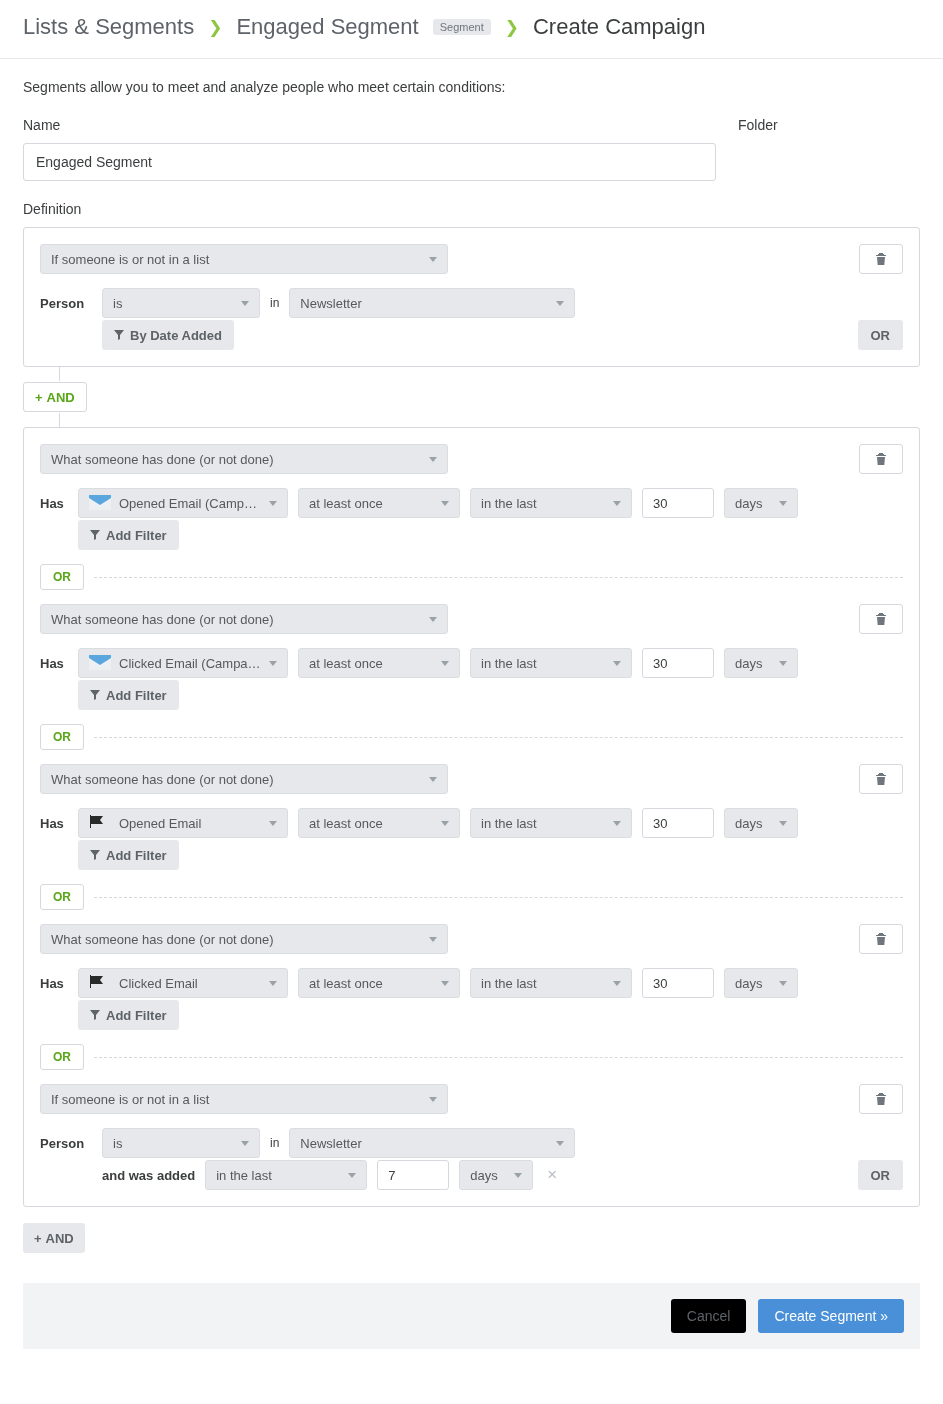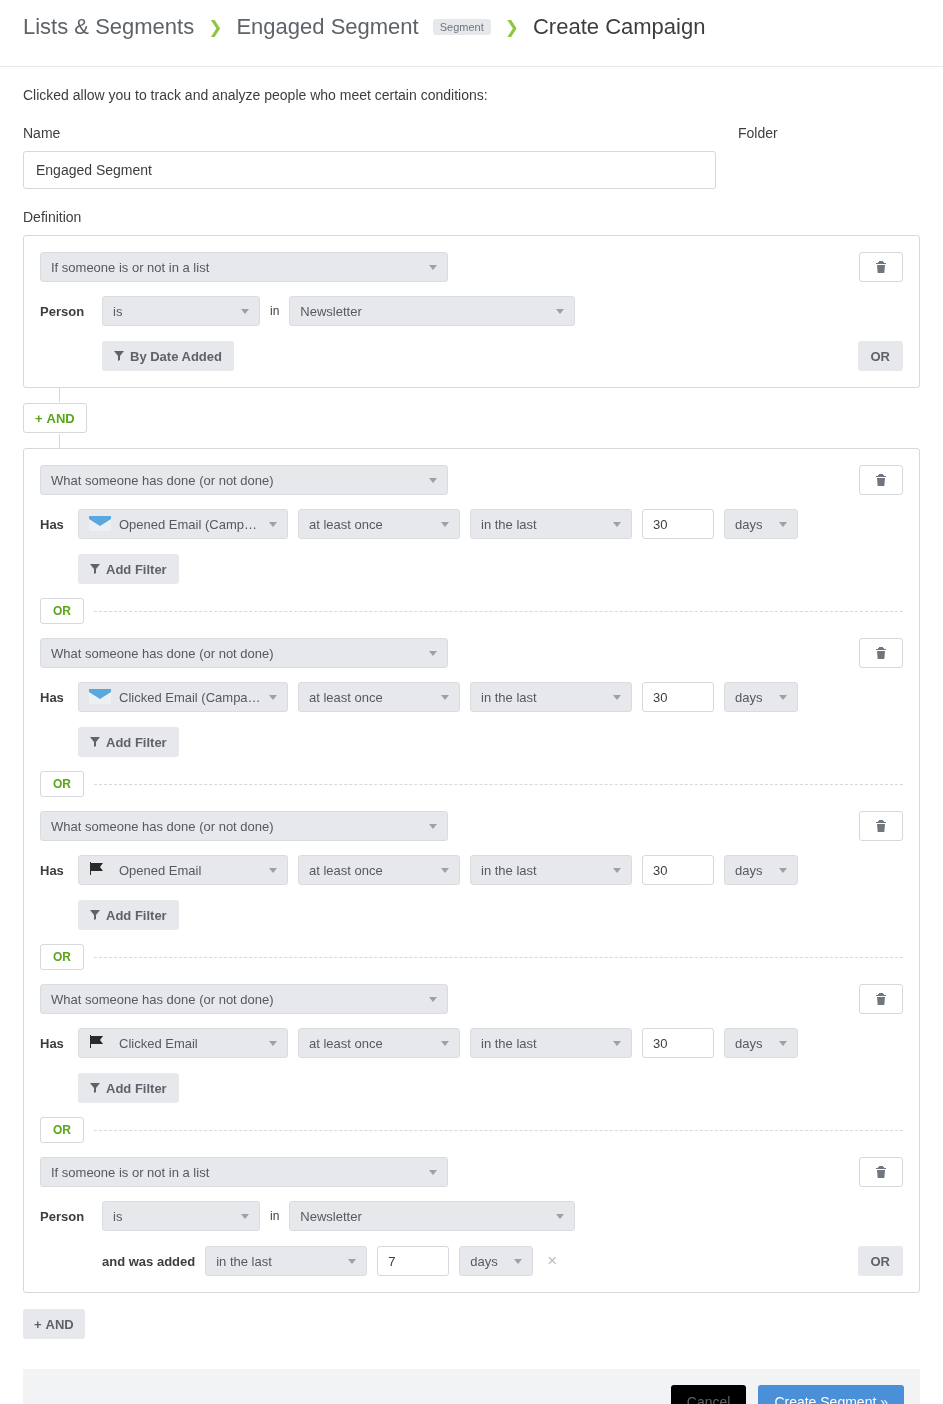--- a/index.html
+++ b/index.html
@@ -10,21 +10,21 @@
   font-size: 14px;
 }
 .container {
   padding: 0 23px 23px;
   width: 943px;
 }
 .breadcrumb {
   display: flex;
   align-items: center;
   gap: 14px;
-  padding: 14px 0 26px;
+  padding: 14px 0 18px;
   border-bottom: 1px solid #e6e8eb;
   margin: 0 -23px 20px;
   padding-left: 23px;
   padding-right: 23px;
 }
 .breadcrumb .bc-item { font-size: 22px; color: #5d6369; }
 .breadcrumb .bc-item.current { color: #3b3e3f; }
 .breadcrumb .chev { color: #8ec641; font-size: 17px; }
 .badge-seg {
   background: #e6e8eb; color: #6f767d; font-size: 11px;
@@ -114,21 +114,21 @@
 }
 .btn-cancel {
   background: #000000; border: none; color: #5d6369; height: 34px;
   padding: 0 16px; border-radius: 3px; font-size: 14px; cursor: pointer;
 }
 .btn-primary {
   background: #4a90d9; border: none; color: #fff; height: 34px;
   padding: 0 16px; border-radius: 3px; font-size: 14px; cursor: pointer;
   display: inline-flex; align-items: center; gap: 6px; font-weight: 500;
 }
-.subrow { display: flex; align-items: center; gap: 10px; margin-top: 15px; flex-wrap: wrap; }
+.subrow { display: flex; align-items: center; gap: 10px; margin-top: 2px; flex-wrap: wrap; }
 .subrow .indent { width: 52px; }
 .and-was-added { font-size: 13px; color: #3b3e3f; font-weight: 600; }
 .cond { }
 .and-connector {
   position: relative;
   display: flex;
   align-items: center;
   padding: 15px 0;
   margin-left: 0;
 }
@@ -160,21 +160,21 @@
 
   <div class="breadcrumb">
     <span class="bc-item">Lists &amp; Segments</span>
     <span class="chev">❯</span>
     <span class="bc-item">Engaged Segment</span>
     <span class="badge-seg">Segment</span>
     <span class="chev">❯</span>
     <span class="bc-item current">Create Campaign</span>
   </div>
 
-  <p class="intro">Clicked allow you to track and analyze people who meet certain conditions:</p>
+  <p class="intro">Segments allow you to meet and analyze people who meet certain conditions:</p>
 
   <div class="form-row">
     <div class="form-col-name">
       <label class="label">Name</label>
       <input class="text-input" value="Engaged Segment" style="">
     </div>
     <div class="form-col-folder">
       <label class="label">Folder</label>
     </div>
   </div>

